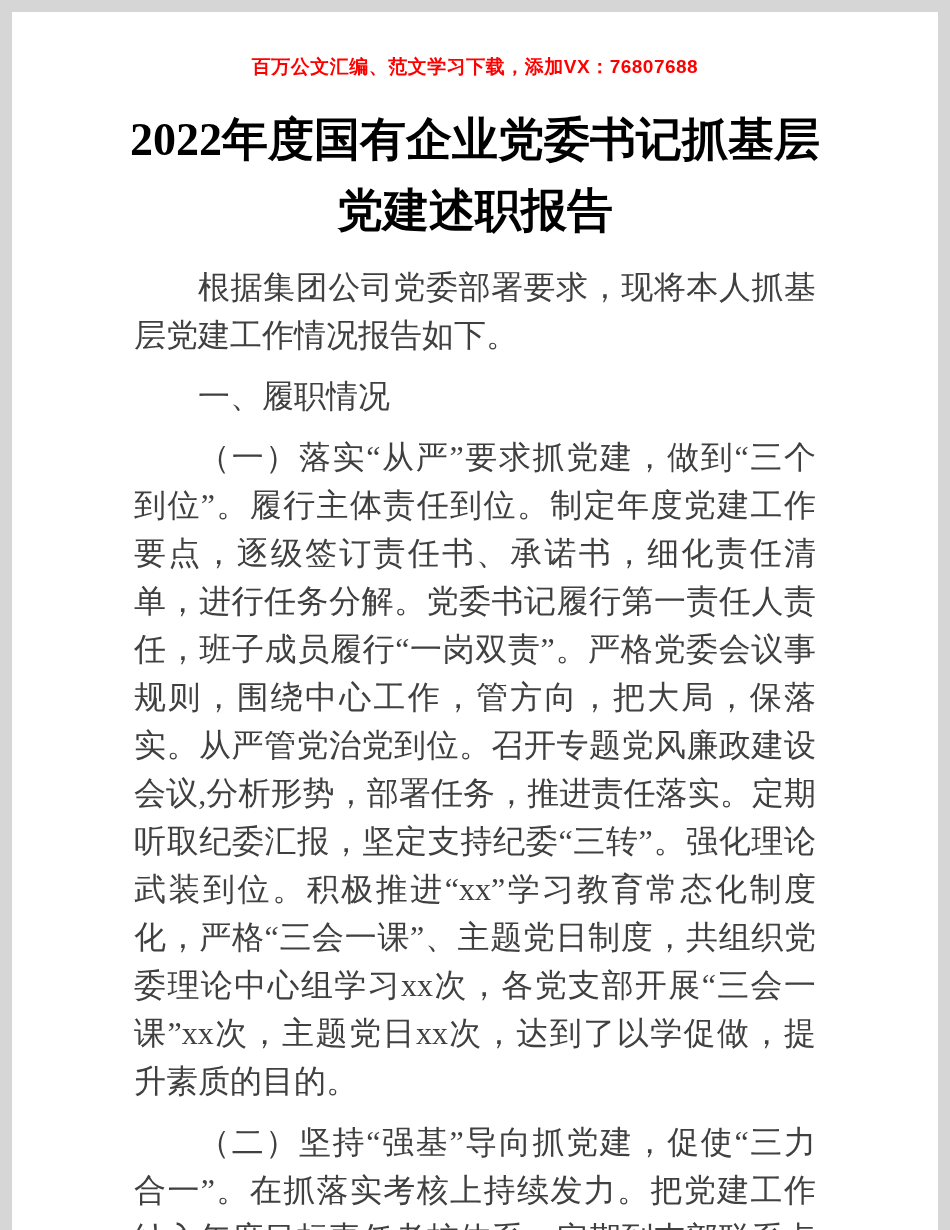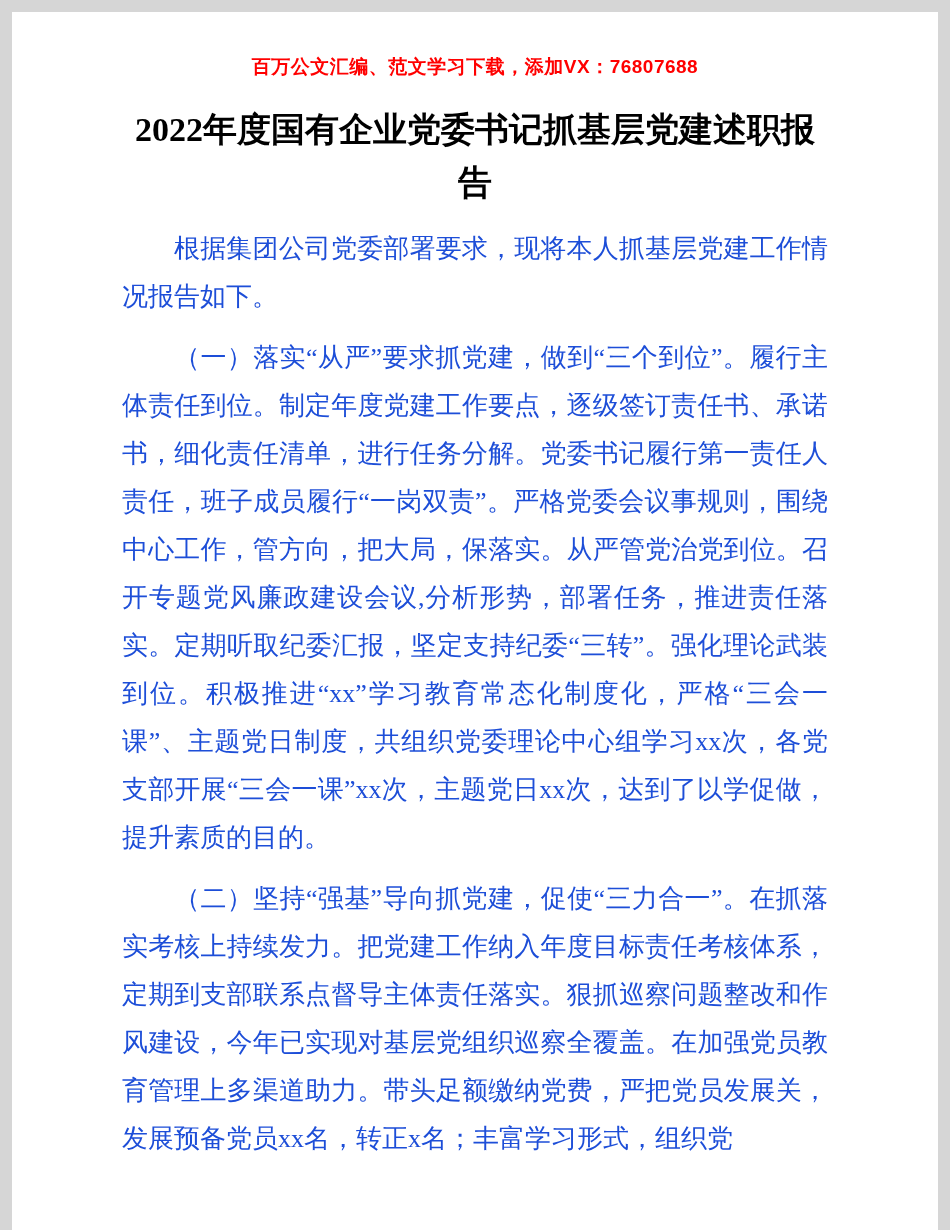--- a/index.html
+++ b/index.html
@@ -28,45 +28,46 @@
   .banner {
     text-align: center;
     font-family: "Liberation Sans", "DejaVu Sans", sans-serif;
     font-weight: bold;
     font-size: 19px;
     letter-spacing: 0.5px;
     margin: 12px 0 24px;
     color: #ff0000;
   }
   .doc-title {
-    font-size: 34px;
+    font-size: 46px;
     font-weight: bold;
     color: #000000;
     text-align: center;
     line-height: 1.55;
     margin: 4px 0 16px;
   }
   .doc-body p {
-    font-size: 26px;
+    font-size: 32px;
     line-height: 48px;
-    color: #1d4ed8;
+    color: #404040;
     text-align: justify;
     text-indent: 2em;
-    margin: 13px 0;
+    margin: 13px 12px;
     word-break: break-all;
   }
 </style>
 </head>
 <body>
 
 <div class="page">
 
   <div class="banner" style="color: rgb(255, 0, 0);">百万公文汇编、范文学习下载，添加VX：76807688</div>
 
   <h1 class="doc-title">2022年度国有企业党委书记抓基层党建述职报告</h1>
 
   <div class="doc-body">
     <p>根据集团公司党委部署要求，现将本人抓基层党建工作情况报告如下。</p>
+    <p>一、履职情况</p>
     <p>（一）落实“从严”要求抓党建，做到“三个到位”。履行主体责任到位。制定年度党建工作要点，逐级签订责任书、承诺书，细化责任清单，进行任务分解。党委书记履行第一责任人责任，班子成员履行“一岗双责”。严格党委会议事规则，围绕中心工作，管方向，把大局，保落实。从严管党治党到位。召开专题党风廉政建设会议,分析形势，部署任务，推进责任落实。定期听取纪委汇报，坚定支持纪委“三转”。强化理论武装到位。积极推进“xx”学习教育常态化制度化，严格“三会一课”、主题党日制度，共组织党委理论中心组学习xx次，各党支部开展“三会一课”xx次，主题党日xx次，达到了以学促做，提升素质的目的。</p>
     <p>（二）坚持“强基”导向抓党建，促使“三力合一”。在抓落实考核上持续发力。把党建工作纳入年度目标责任考核体系，定期到支部联系点督导主体责任落实。狠抓巡察问题整改和作风建设，今年已实现对基层党组织巡察全覆盖。在加强党员教育管理上多渠道助力。带头足额缴纳党费，严把党员发展关，发展预备党员xx名，转正x名；丰富学习形式，组织党</p>
   </div>
 
 </div>
 
 </body></html>

